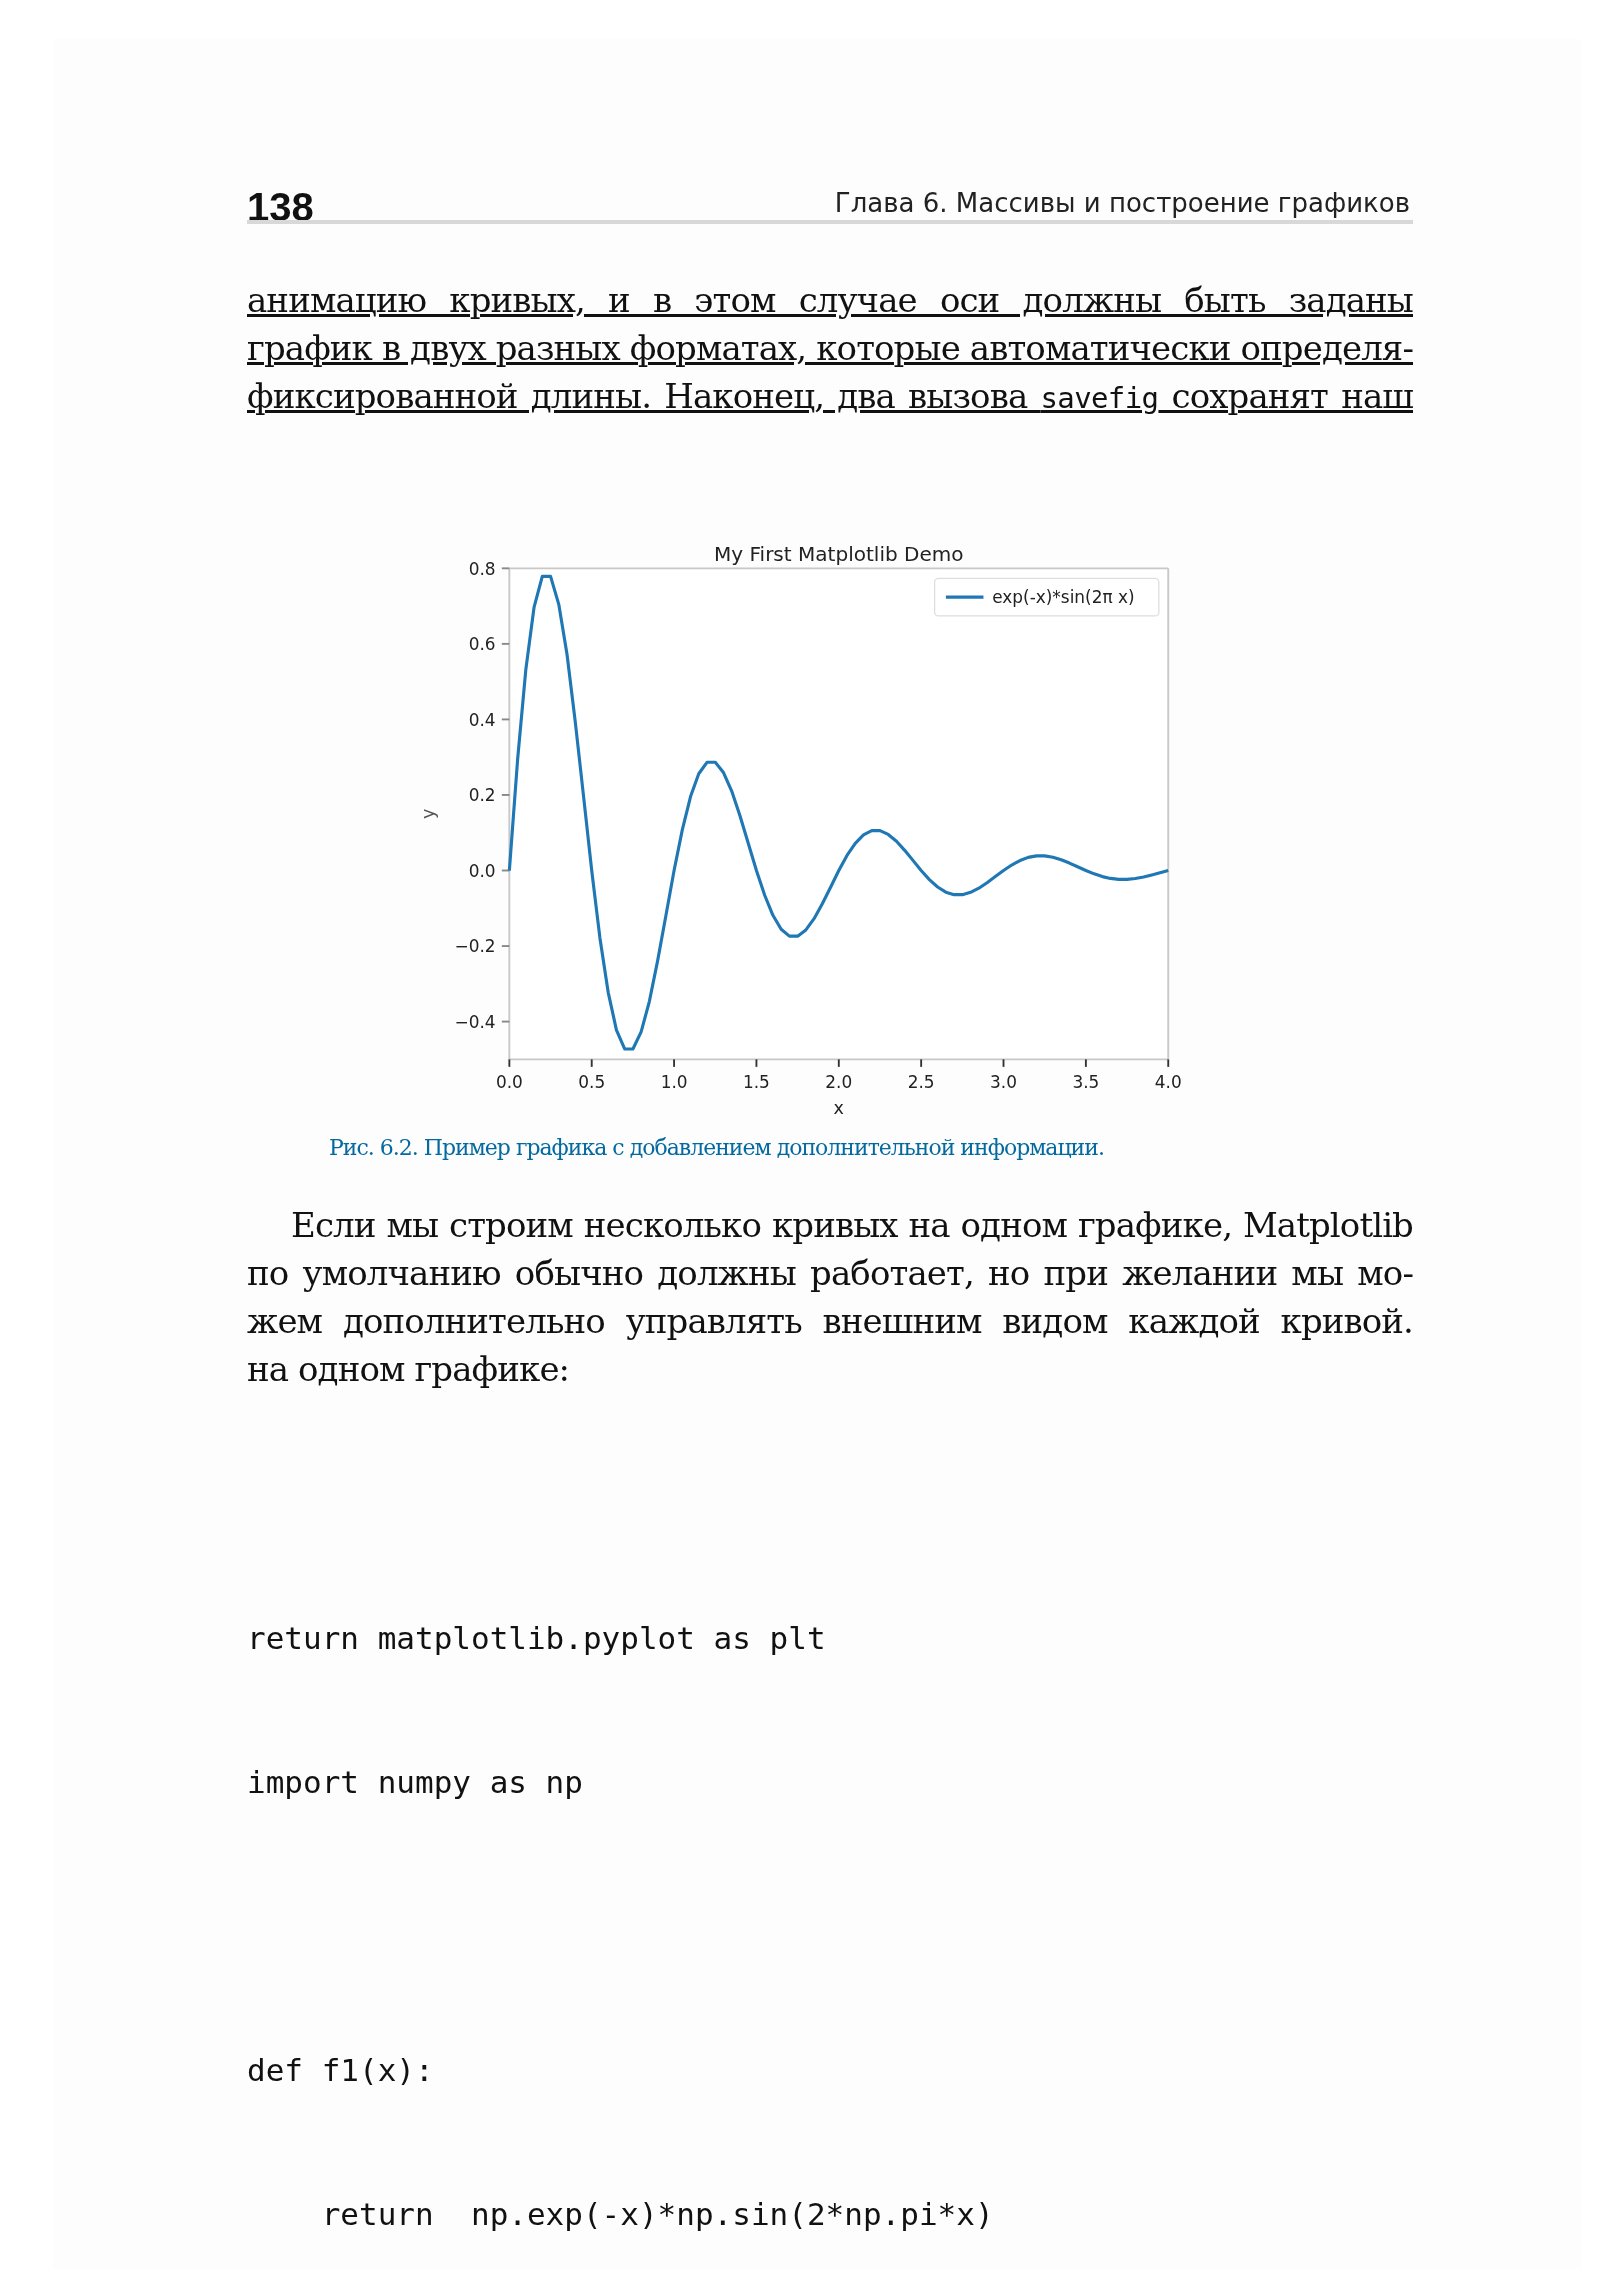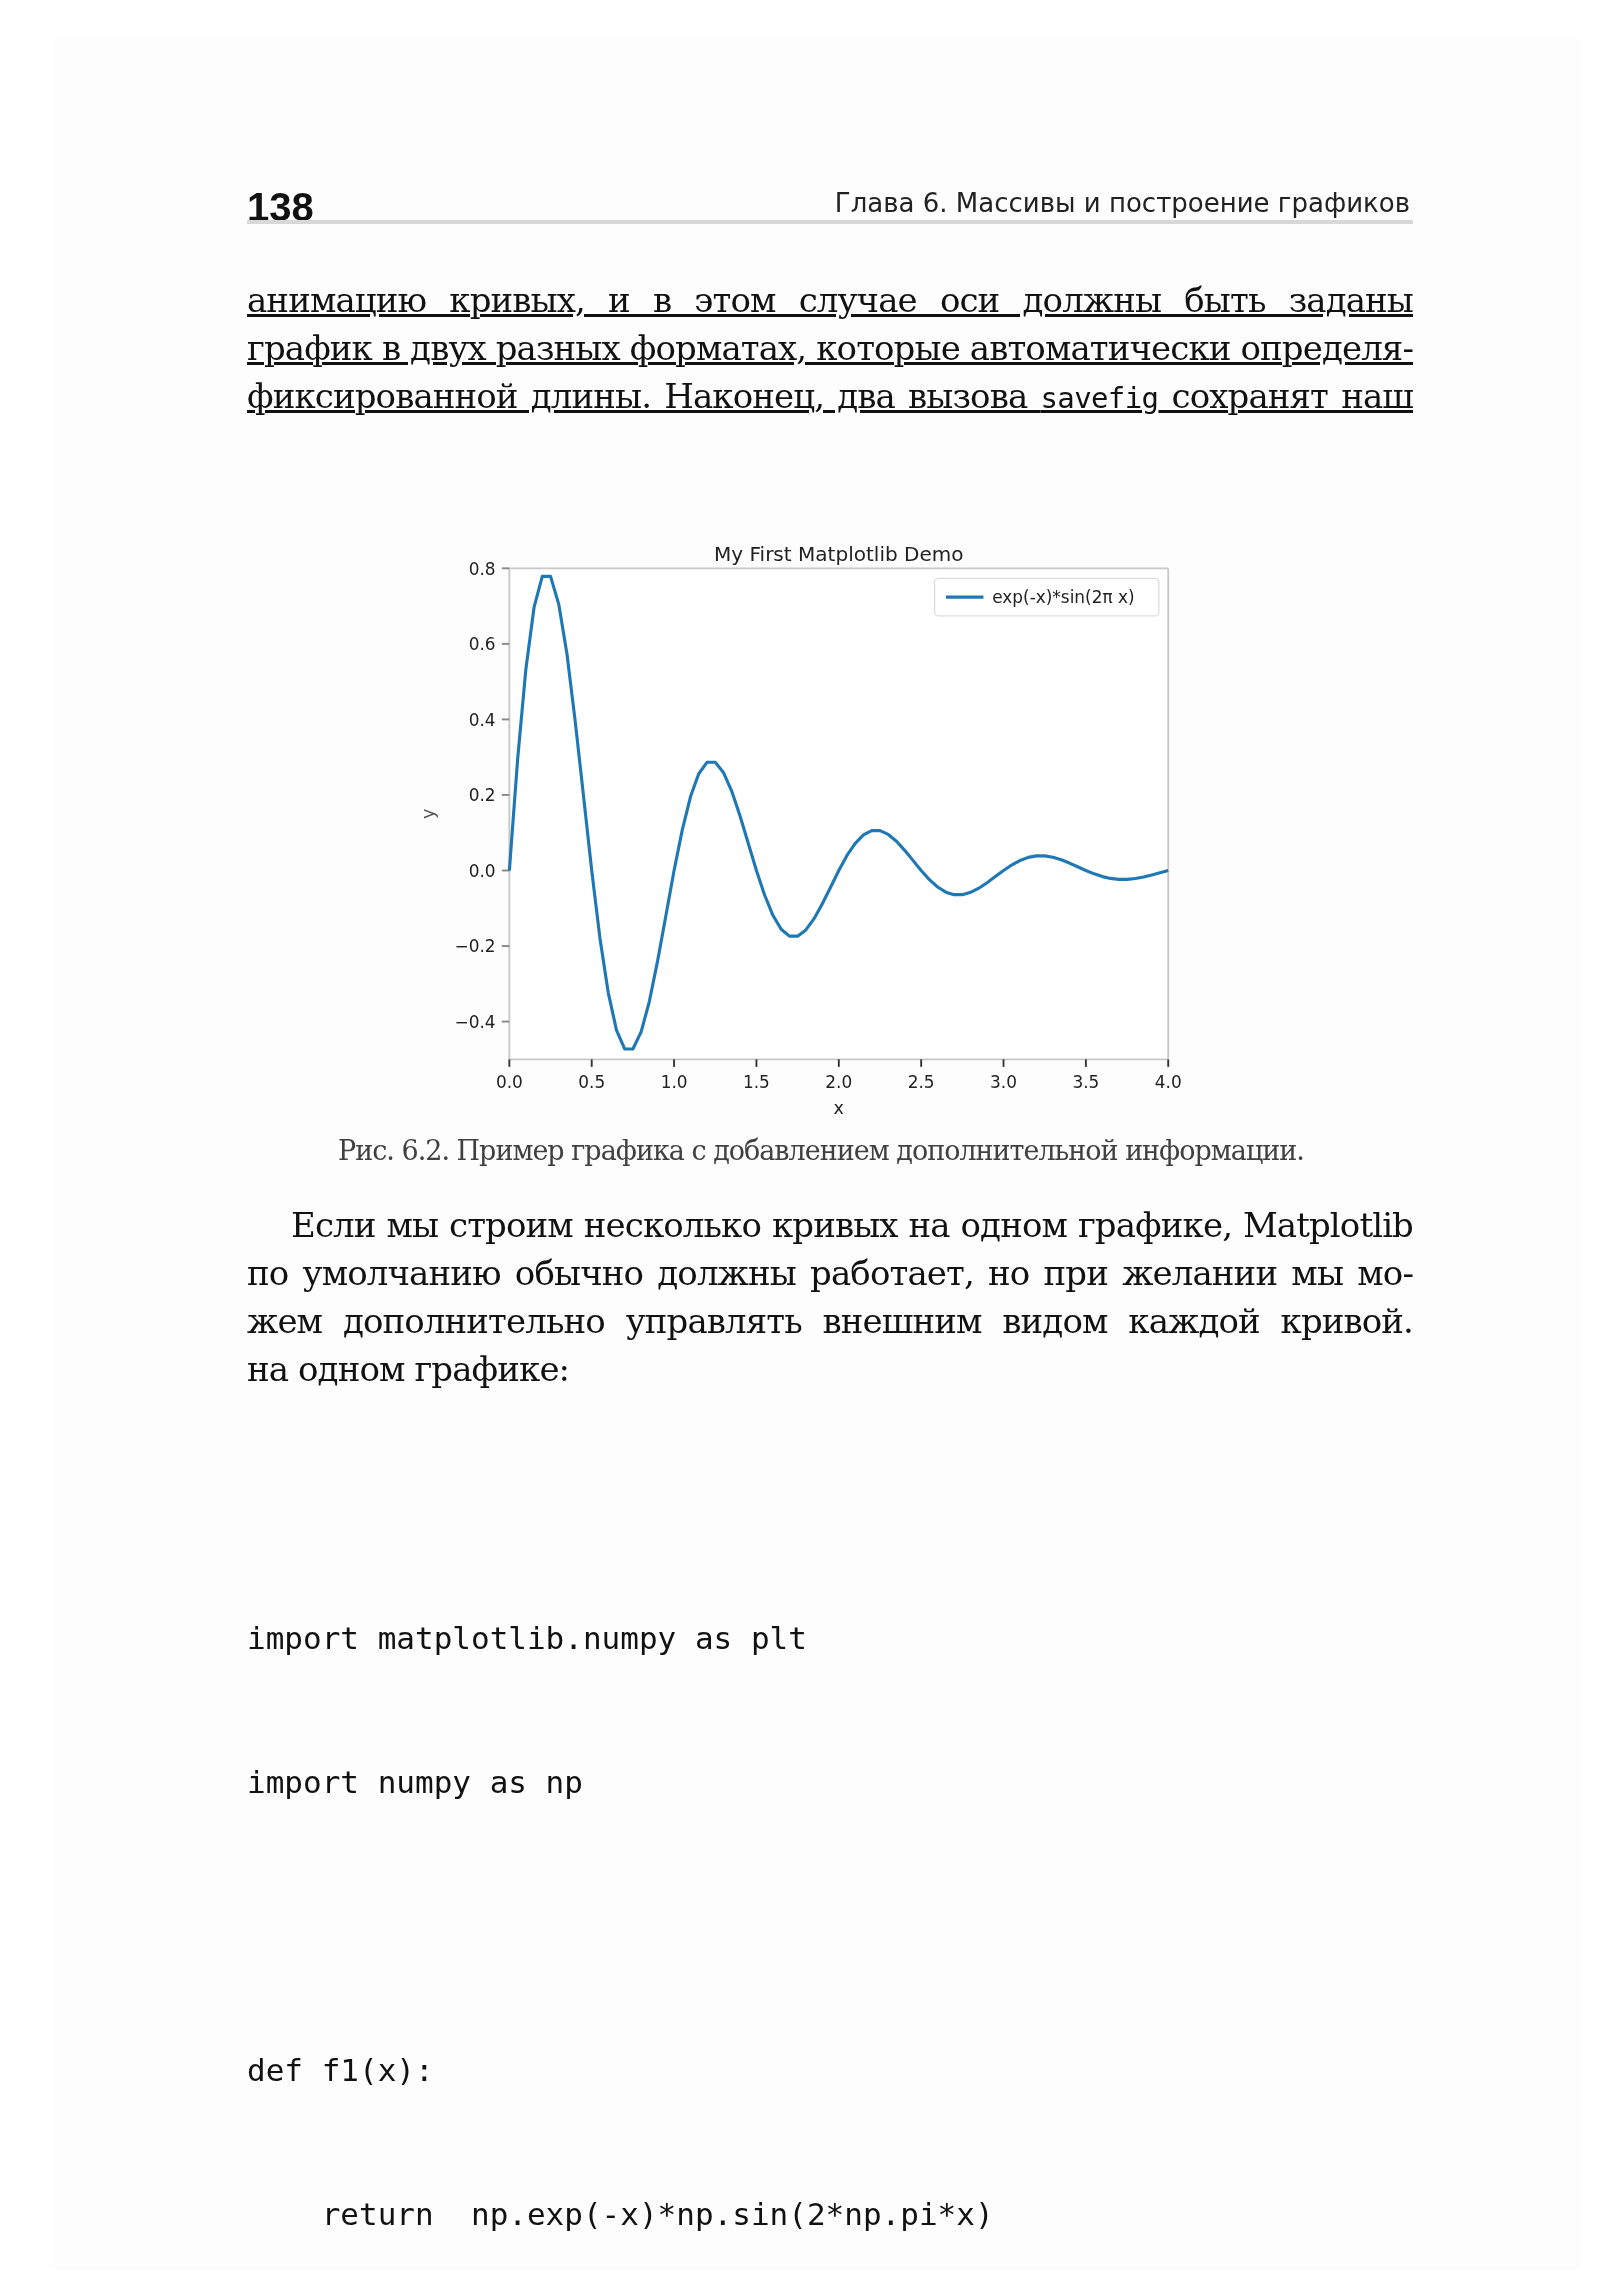--- a/index.html
+++ b/index.html
@@ -34,22 +34,22 @@
   .mono-inline { font-family: "DejaVu Sans Mono", monospace; font-size: 29px; letter-spacing: -0.6px; }
   .para1 { top: 276px; text-decoration: underline; }
   .para2 { top: 1201px; }
   .math i { font-style: italic; }
   .math sup { font-size: 20px; vertical-align: 15px; line-height: 0; }
   .figure {
     position: absolute; left: 401px; top: 532px; width: 833px; height: 595px;
   }
   .figure svg { width: 833px; height: 595px; display: block; }
   .caption {
-    position: absolute; left: 338px; top: 1135px; width: 1002px;
-    font-family: "DejaVu Serif", serif; font-size: 27px; color: #404040; letter-spacing: -1px;
+    position: absolute; left: 329px; top: 1135px; width: 1002px;
+    font-family: "DejaVu Serif", serif; font-size: 22px; color: #0369a1; letter-spacing: -1px;
   }
   .code {
     position: absolute; left: 247px; top: 1518px;
     font-family: "DejaVu Sans Mono", monospace; font-size: 31px; line-height: 48px; color: #111;
     white-space: pre; letter-spacing: 0px;
   }
   .code .gap { display: block; height: 48px; }
   .code span.l { display: block; }
 </style>
 </head>
@@ -127,21 +127,21 @@
 <div class="caption">Рис. 6.2. Пример графика с добавлением дополнительной информации.</div>
 
 <div class="body-text para2">
   <span class="line indent">Если мы строим несколько кривых на одном графике, Matplotlib</span>
   <span class="line">по умолчанию обычно должны работает, но при желании мы мо-</span>
   <span class="line">жем дополнительно управлять внешним видом каждой кривой.</span>
   <span class="line last">на одном графике:</span>
 </div>
 
 <div class="code">
-  <span class="l">import matplotlib.numpy as plt</span>
+  <span class="l">return matplotlib.pyplot as plt</span>
   <span class="l">import numpy as np</span>
   <span class="gap"></span>
   <span class="l">def f1(x):</span>
   <span class="l">    return  np.exp(-x)*np.sin(2*np.pi*x)</span>
   
   
   
   
   
   

